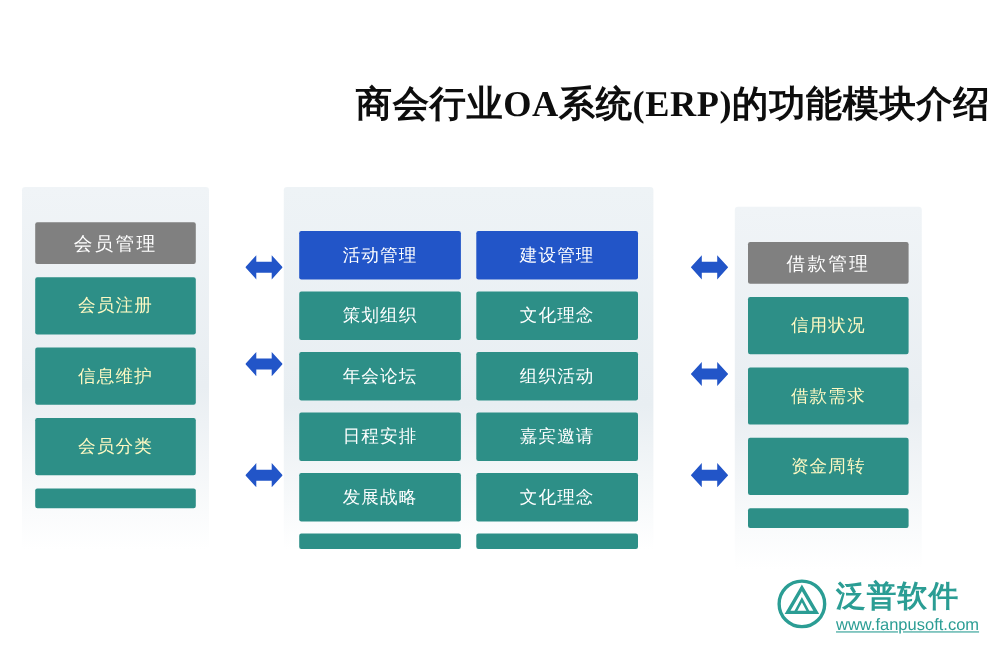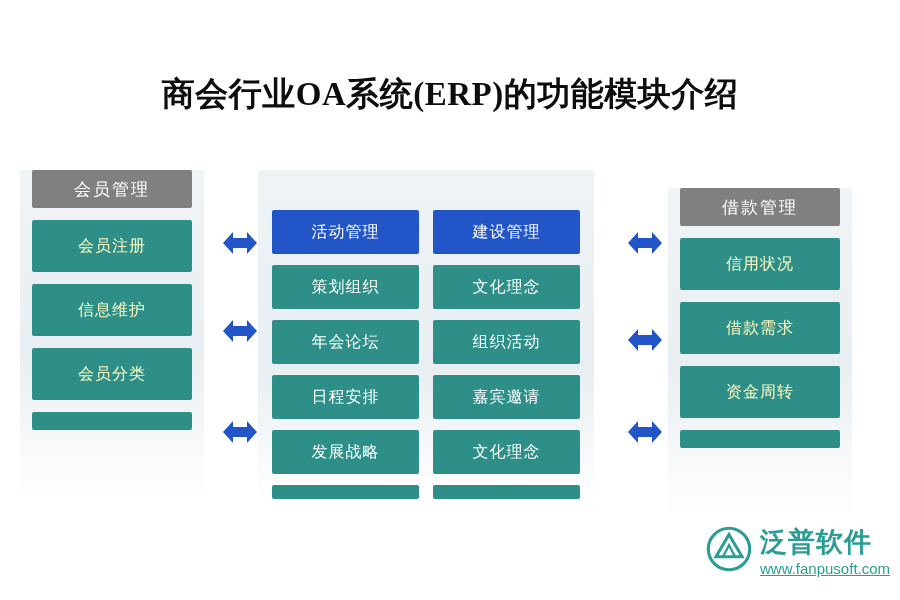--- a/index.html
+++ b/index.html
@@ -18,21 +18,21 @@
     position: relative;
     width: 900px;
     height: 600px;
     background: #ffffff;
   }
   .title {
     position: absolute;
     top: 72px;
     left: 0;
     width: 900px;
-    text-align: center;
+    text-align: right;
     font-family: "Liberation Serif", serif;
     font-weight: bold;
     font-size: 33px;
     color: #0d0d0d;
     letter-spacing: 0.5px;
     white-space: nowrap;
   }
 
   
   .watermark {
@@ -70,23 +70,23 @@
     color: #35a39b;
   }
 
   
   .col {
     position: absolute;
     border-radius: 3px;
     overflow: hidden;
   }
   .col-side {
-    width: 184px;
+    width: 170px;
     background: linear-gradient(to bottom, #f0f4f7 0%, #e9eef2 55%, #ffffff 100%);
-    padding: 0 12px 0 12px;
+    padding: 32px 12px 0 12px;
     box-sizing: border-box;
   }
   #col-left { left: 20px; top: 170px; height: 330px; }
   #col-right { left: 668px; top: 168px; height: 330px; margin-top: 20px; }
   #col-center {
     left: 258px; top: 170px; width: 336px; height: 330px;
     background: linear-gradient(to bottom, #eef3f6 0%, #e8eef2 60%, #ffffff 100%);
     padding: 40px 14px 0 14px;
     box-sizing: border-box;
   }

